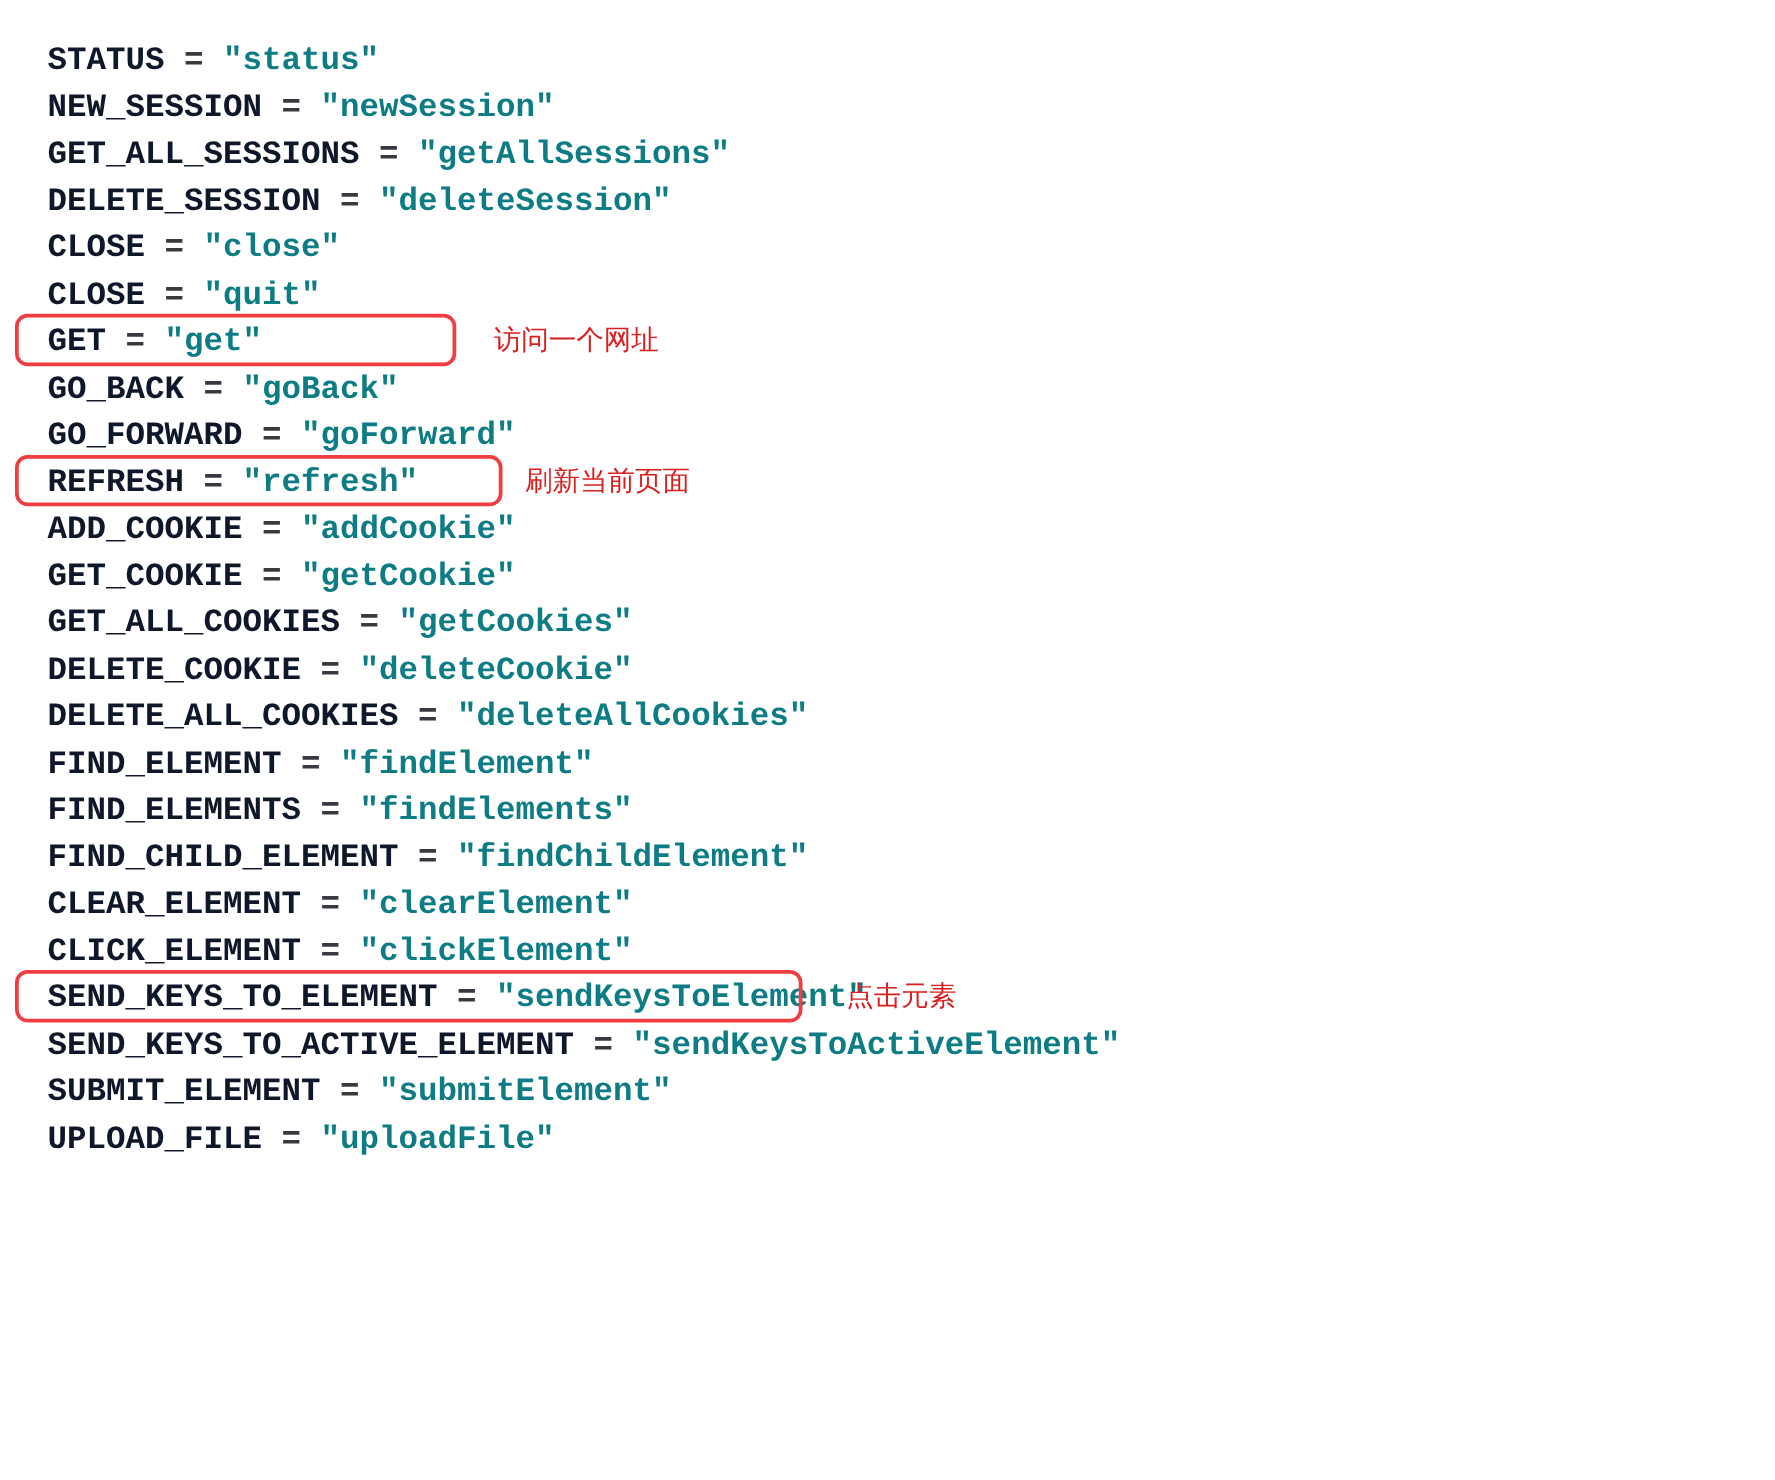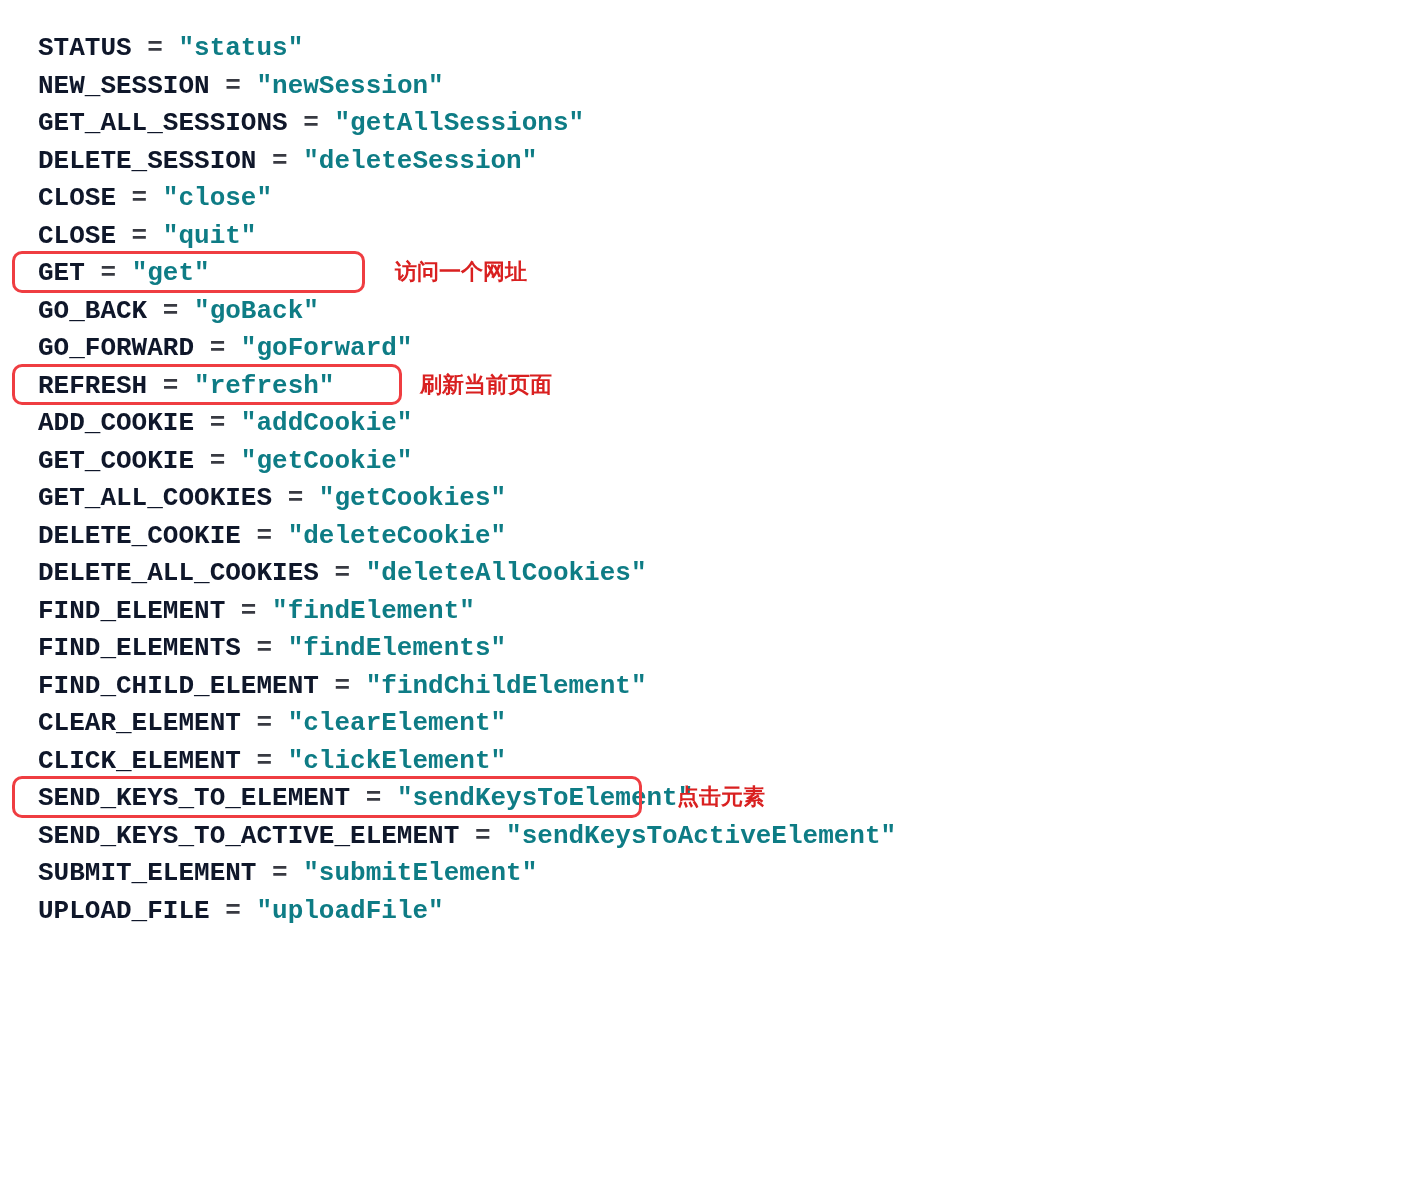--- a/index.html
+++ b/index.html
@@ -38,21 +38,21 @@
     }
     .highlight-box {
       border: 3px solid #ef3d41;
       border-radius: 10px;
       position: absolute;
       pointer-events: none;
     }
     .annotation {
       position: absolute;
       color: #d92020;
-      font-weight: bold;
+      font-weight: normal;
       font-size: 22px;
       font-family: 'PingFang SC', 'Microsoft YaHei', sans-serif;
     }
   </style>
 </head>
 <body>
 
 <div class="code-container" id="code-container">
     <div class="code-line"><span class="kw">STATUS</span><span class="op"> = </span><span class="str">"status"</span></div>
     <div class="code-line"><span class="kw">NEW_SESSION</span><span class="op"> = </span><span class="str">"newSession"</span></div>

